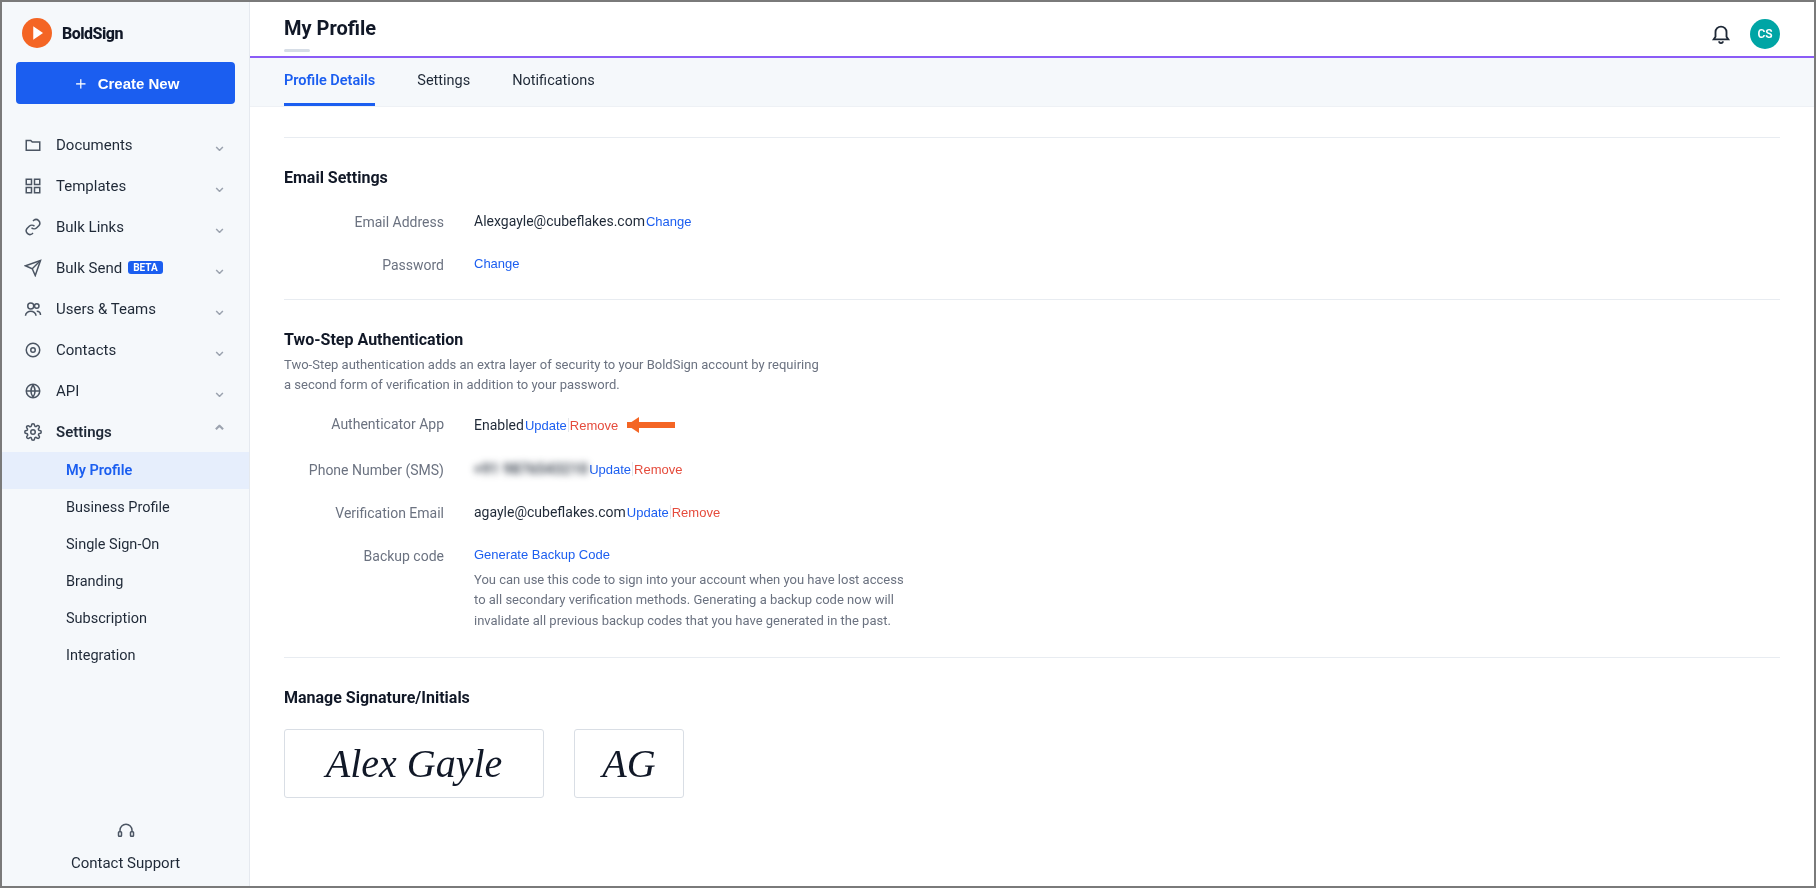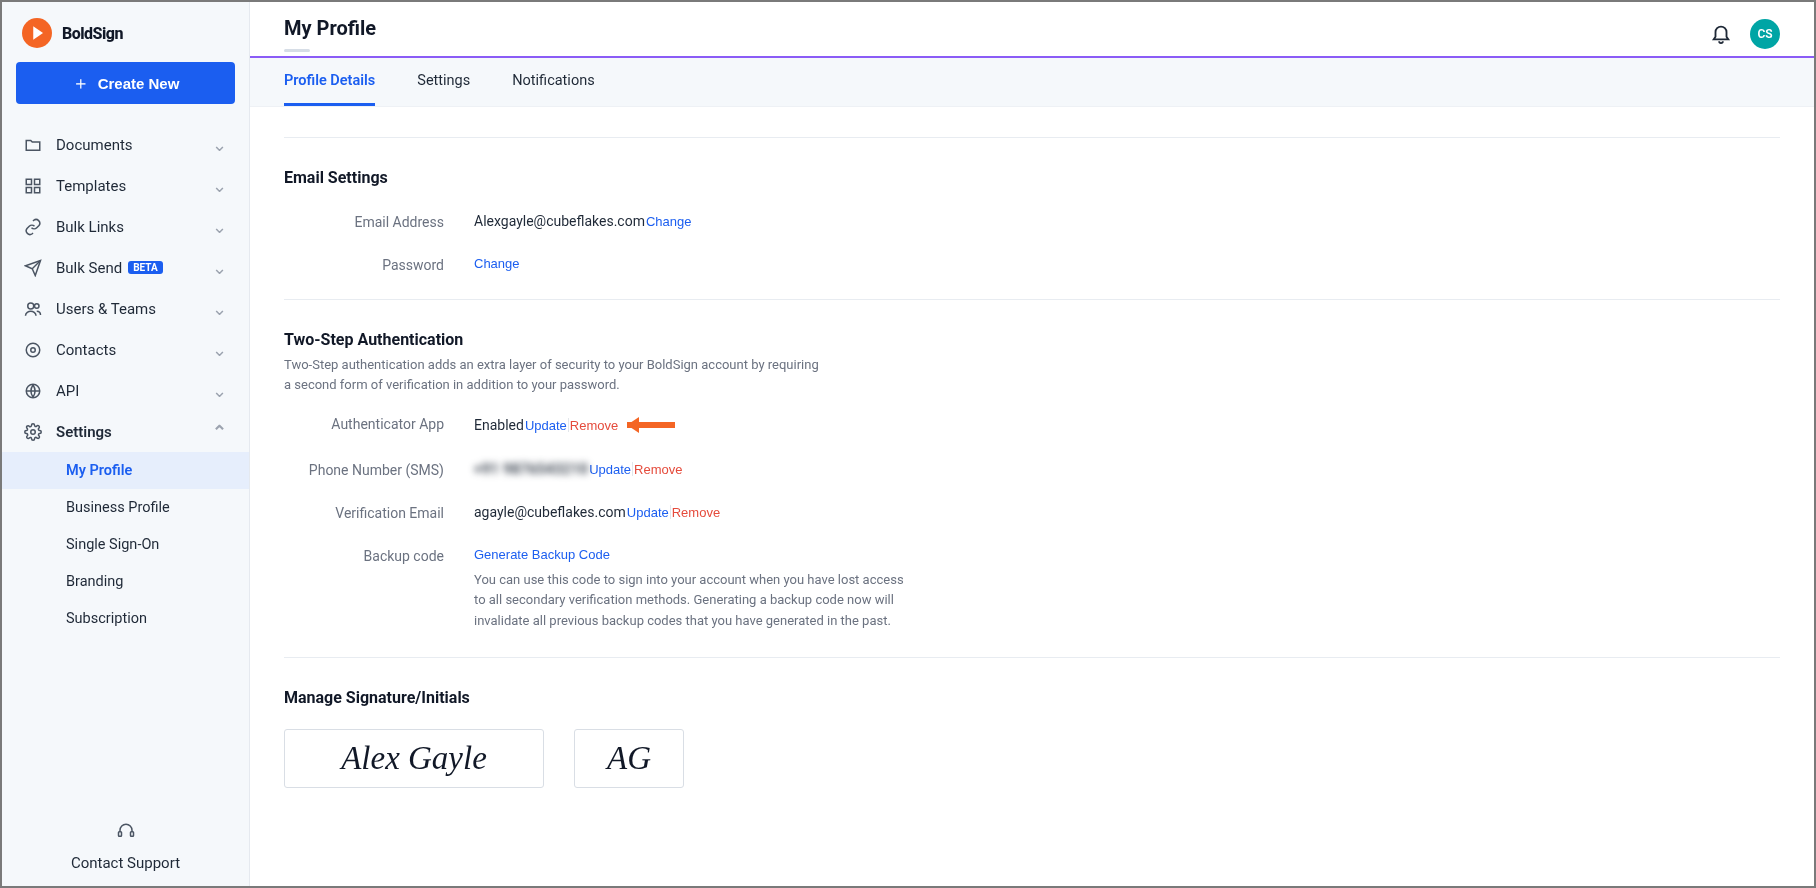--- a/index.html
+++ b/index.html
@@ -42,32 +42,32 @@
   
   .content { padding: 20px 34px 20px; overflow-y:auto; flex:1;}
   hr.sep { border:none; border-top:1px solid #e8ecf1; margin: 0 0 30px;}
   
   .section-title { font-size:16px; font-weight:700; margin-bottom: 26px; color:#111827;}
   .section-desc { font-size:13px; color:#6b7280; max-width:540px; line-height:1.55; margin-top:-8px; margin-bottom:20px;}
   
   .field-row { display:flex; align-items:flex-start; margin-bottom: 26px;}
   .field-label { width:190px; text-align:right; font-size:14px; color:#6b7280; padding-top:1px; padding-right:30px;}
   .field-value { font-size:14px; color:#1f2937; display:flex; align-items:center; gap:1px; flex-wrap:wrap;}
-  .field-value.col { flex-direction:column; align-items:flex-start; gap:8px;}
+  .field-value.col { flex-direction:column; align-items:flex-start; gap:0;}
   .link-blue { color:#1b5ef0; font-size:13px; cursor:pointer; background:none; border:none; padding:0;}
   .link-red { color:#e54b3c; font-size:13px; cursor:pointer; background:none; border:none; padding:0;}
   .divider-v { width:1px; height:14px; background:#e2e6eb;}
   .blur-text { filter: blur(3.5px); user-select:none; letter-spacing:0.5px; font-weight:600;}
-  .help-text { font-size:13px; color:#6b7280; max-width:440px; line-height:1.55;}
+  .help-text { font-size:13px; color:#6b7280; max-width:440px; line-height:1.55;margin-top:8px;}
   
   .arrow-annot { color:#f46524; display:inline-flex; align-items:center; margin-left:6px;}
   .arrow-annot svg { width:58px; height:20px;}
 
   .sig-row { display:flex; gap:30px; margin-top:-4px;}
-  .sig-box { border:1px solid #d9dee5; border-radius:3px; padding: 10px 22px; font-family: "Brush Script MT", "Segoe Script", cursive; font-size:33px; font-style:italic; color:#111827; min-width:110px; text-align:center;}
+  .sig-box { border:1px solid #d9dee5; border-radius:3px; padding: 10px 22px; font-family: "Brush Script MT", "Segoe Script", cursive; font-size:40px; font-style:italic; color:#111827; min-width:110px; text-align:center;}
   .sig-box.wide { min-width:260px; }
 </style>
 </head>
 <body>
 
 <div class="frame">
 
   <aside class="sidebar">
     <div class="logo-area">
       <span class="logo-mark">
@@ -165,20 +165,21 @@
           </span>
         <span>Settings</span>
         <span class="chev">⌄</span>
       </li>
       <ul class="nav-sub">
         <li class="nav-sub-item active">My Profile</li>
         <li class="nav-sub-item">Business Profile</li>
         <li class="nav-sub-item">Single Sign-On</li>
         <li class="nav-sub-item">Branding</li>
         <li class="nav-sub-item">Subscription</li>
+        <li class="nav-sub-item">Integration</li>
       </ul>
     </ul>
     <div class="contact-support">
       <span class="icon">
           <svg viewBox="0 0 24 24" width="18" height="18" fill="none" stroke="currentColor" stroke-width="2">
             <path d="M4 13v-2a8 8 0 0 1 16 0v2"></path>
             <rect x="2" y="13" width="4" height="6" rx="1"></rect>
             <rect x="18" y="13" width="4" height="6" rx="1"></rect>
           </svg>
         </span>

